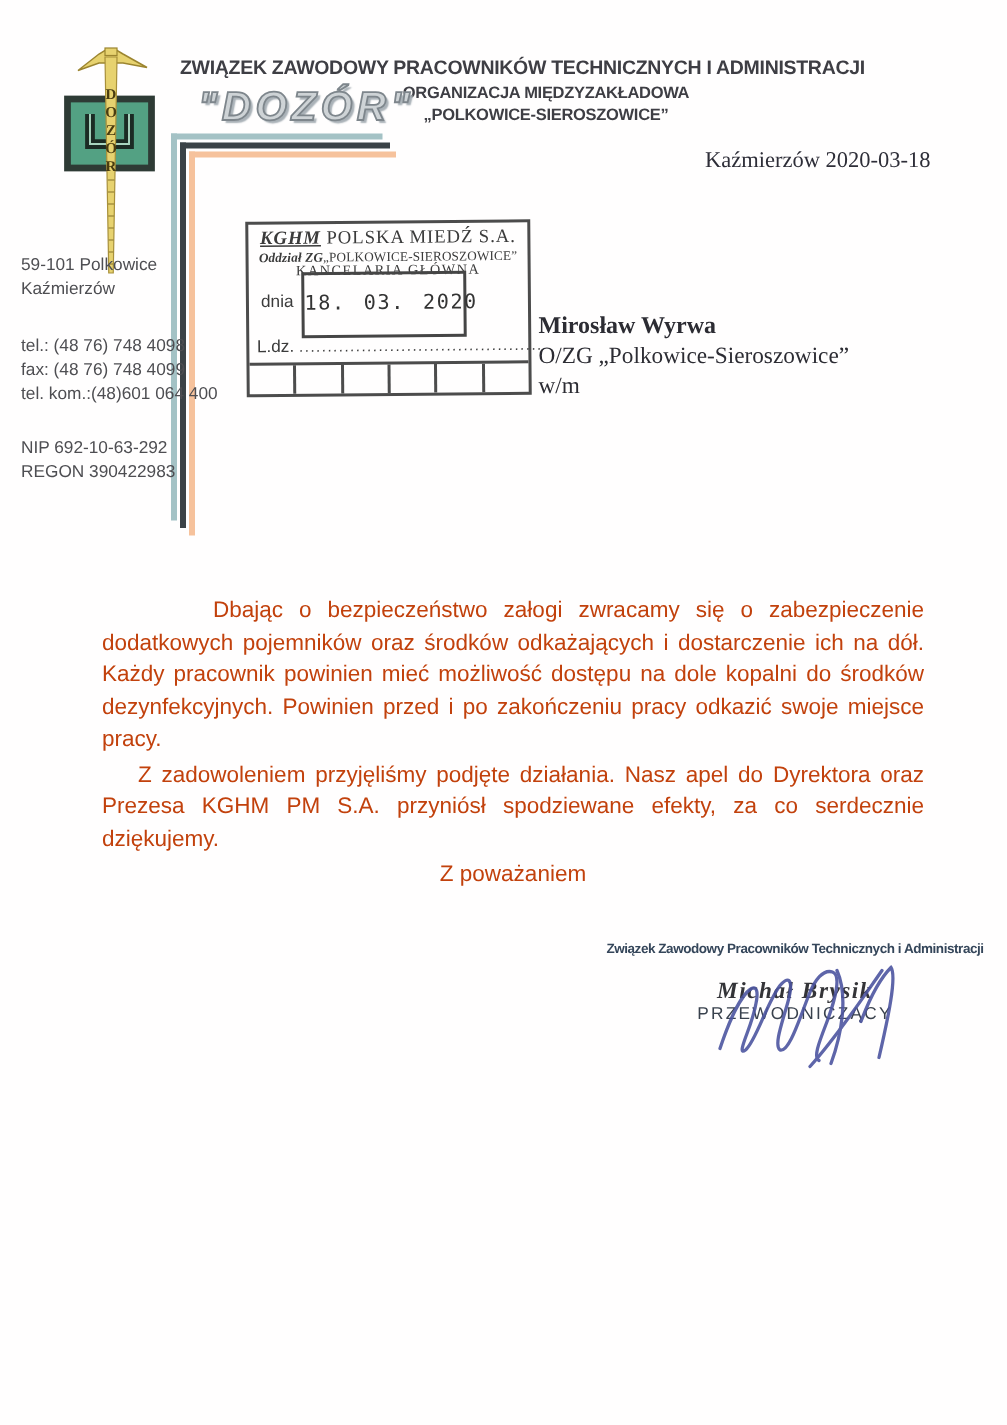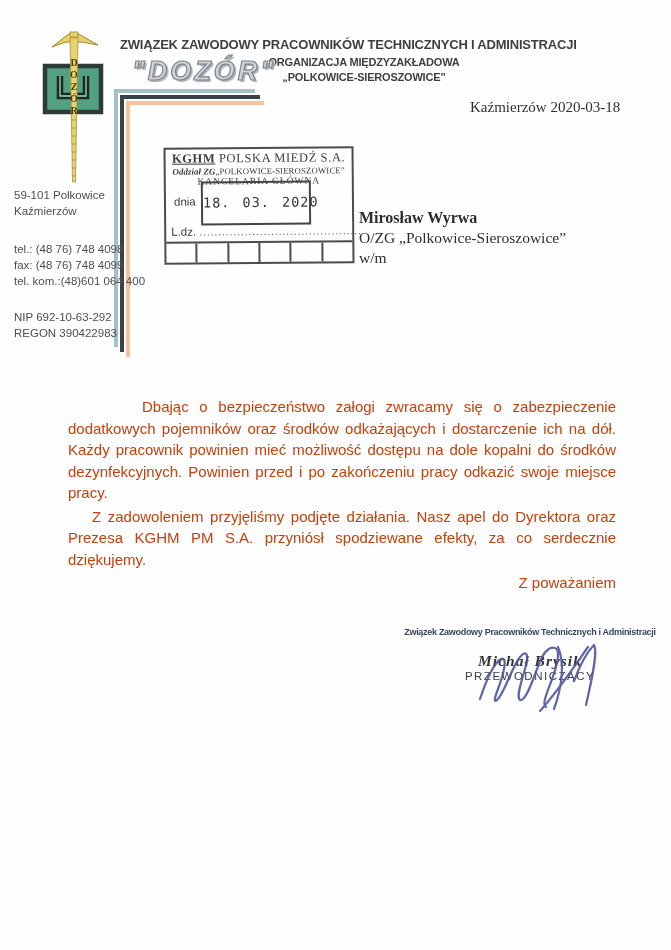--- a/index.html
+++ b/index.html
@@ -32,34 +32,34 @@
   
   .frame-l { position:absolute; border-style:solid; border-right:none; border-bottom:none; background:transparent; }
   .frame-teal   { left:114px; top:89px;  width:137px; height:254px; border-width:4px; border-color:#a4c2c5; }
   .frame-dark   { left:120px; top:95px;  width:136px; height:253px; border-width:4px; border-color:#3b4246; }
   .frame-salmon { left:126px; top:101px; width:134px; height:252px; border-width:4px; border-color:#f6c29c; }
 
   
   .logo { position:absolute; left:40px; top:30px; width:70px; height:158px; }
 
   
-  .contact { position:absolute; left:14px; top:188px; font-size:11.5px; color:#4e4e52; }
+  .contact { position:absolute; left:14px; top:170px; font-size:11.5px; color:#4e4e52; }
   .contact div { line-height:15px; white-space:nowrap; }
   .c-gap-sm { margin-top:1px; }
   .c-gap-md { margin-top:23px; }
   .c-gap-lg { margin-top:21px; }
 
   
   .stamp {
     position:absolute; left:164px; top:147px; width:186px; height:113px;
     border:2px solid #4c4c4c; color:#3b3b3b; transform:rotate(-0.5deg);
     font-family:"Liberation Serif", serif;
   }
   .stamp-l1 { text-align:center; margin-top:2px; font-size:12.5px; letter-spacing:0.6px; white-space:nowrap; }
-  .stamp-l1 .co-bold { font-weight:bold; text-decoration:underline; }
+  .stamp-l1 .co-bold { font-weight:bold; text-decoration:underline;font-style:italic; }
   .stamp-l2 { text-align:center; font-size:8.8px; margin-top:0px; white-space:nowrap; letter-spacing:0.1px; }
   .stamp-l2 .it { font-style:italic; font-weight:bold;text-align:right; }
   .stamp-l3 { text-align:center; font-size:9.5px; letter-spacing:1px; margin-top:0px; white-space:nowrap; }
   .stamp-dnia { position:absolute; left:8px; top:46px; font-size:11.5px; font-family:"Liberation Sans", sans-serif; }
   .stamp-datebox {
     position:absolute; left:35px; top:32px; width:106px; height:40px;
     border:2.5px solid #454545; text-align:center;
   }
   .stamp-date {
     margin-top:11px; font-family:"DejaVu Sans Mono", monospace; font-size:13.5px;
@@ -81,21 +81,21 @@
   .r-reg  { font-size:15.5px; }
 
   
   .letter-body {
     position:absolute; left:68px; top:396px; width:548px;
     font-size:15px; line-height:21.5px; text-align:justify; color:#c2410c;
   }
   .letter-body p { margin:0 0 2px 0; }
   .p-indent1 { text-indent:74px; }
   .p-indent2 { text-indent:24px; }
-  .closing { margin-top:0px; text-align:right; }
+  .closing { margin-top:0px; text-align:center; }
 
   
   .sig-block { position:absolute; left:392px; top:627px; width:276px; text-align:center; }
   .sig-stamp-l1 { font-size:9px; letter-spacing:-0.3px; color:#35465a; font-weight:bold; white-space:nowrap; }
   .sig-stamp-l2 { font-size:9.5px; letter-spacing:0.2px; color:#35465a; font-weight:bold; margin-top:2px; white-space:nowrap; }
   .sig-name { margin-top:15px; font-family:"Liberation Serif", serif; font-style:italic; font-weight:bold; font-size:15.5px; letter-spacing:1px; color:#343438; }
   .sig-title { font-size:11.5px; letter-spacing:1.5px; color:#39414d; margin-top:0px; }
   .sig-scribble { position:absolute; left:78px; top:12px; width:140px; height:80px; }
 </style>
 </head>

